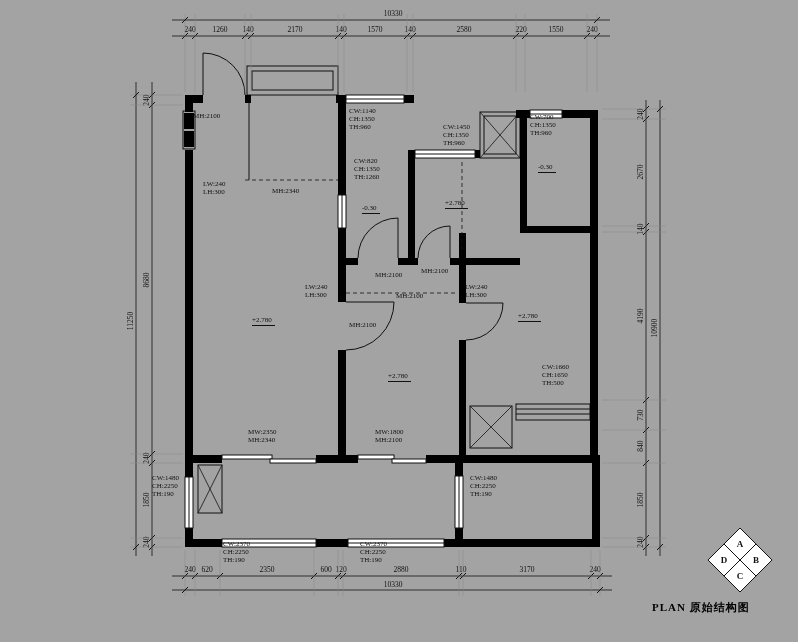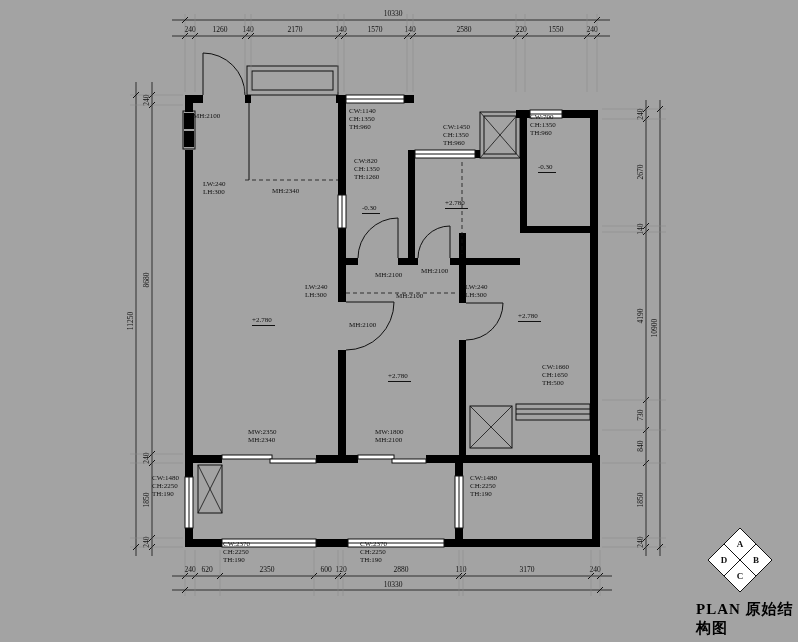--- a/index.html
+++ b/index.html
@@ -3,21 +3,21 @@
 <meta charset="utf-8">
 <style>
   *{box-sizing:border-box}
   body{margin:0;background:#fff}
   .canvas{position:relative;width:798px;height:642px;background:#a3a3a3;
           font-family:Liberation Serif, serif;color:#111;overflow:hidden}
   .canvas > svg{position:absolute;left:0;top:0}
   .ann{position:absolute;font-size:7px;line-height:8px;white-space:nowrap;color:#111}
   .ann .ln{display:block}
   .elev .ln{border-bottom:1px solid #111;padding:0 3px 1px 0}
-  .title{position:absolute;left:696px;top:600px;font-size:15px;font-weight:bold;
+  .title{position:absolute;left:652px;top:600px;font-size:11px;font-weight:bold;
          letter-spacing:1px;color:#000}
 </style>
 </head>
 <body>
 
 <div class="canvas">
 
   <svg id="plan" width="798" height="642" viewBox="0 0 798 642">
 
     <g fill="none" stroke="#111" stroke-width="1">

